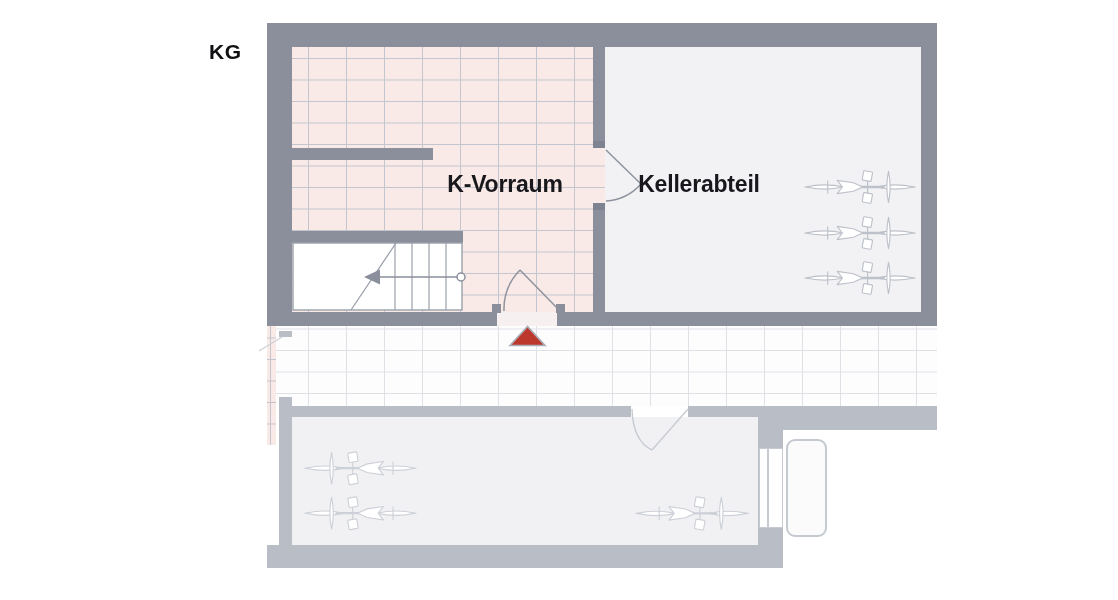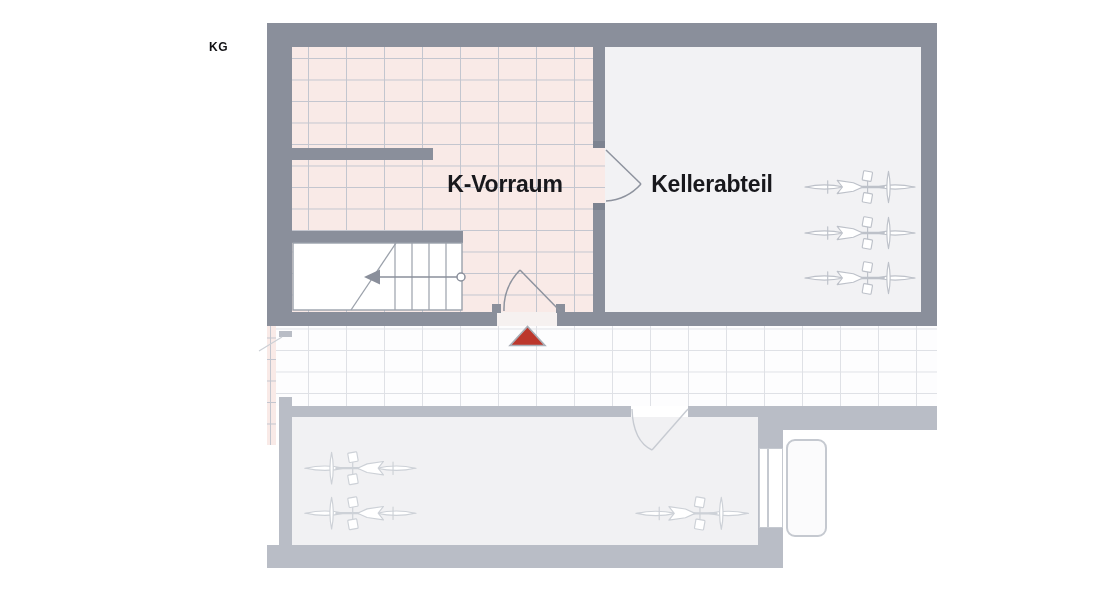--- a/index.html
+++ b/index.html
@@ -23,21 +23,21 @@
     background-color:#fdfdfe;
     background-image:linear-gradient(to right,#dfe1e6 1px,transparent 1px),
                      linear-gradient(to bottom,#dfe1e6 1px,transparent 1px);
     background-size:38px 21.5px;
   }
   .plain-floor{background:#f2f2f4;}
   .plain-floor-lower{background:#f1f1f3;}
   .threshold{background:#f6f1f0;}
   
   .floor-label{
-    color:#111114;font-size:12px;font-weight:600;letter-spacing:.5px;
+    color:#111114;font-size:21px;font-weight:600;letter-spacing:.5px;
   }
   .room-label{
     color:#18181c;font-size:23px;font-weight:700;letter-spacing:-.2px;
     text-align:center;width:170px;
   }
   
   .fixture{background:#fbfbfc;border:2px solid #c5c9d0;box-sizing:border-box;}
   .door-panel{background:#fff;border:1.5px solid #c5c9d0;box-sizing:border-box;}
   .door-panel-line{position:absolute;top:0;bottom:0;left:7px;width:1.5px;background:#c5c9d0;}
   svg{position:absolute;left:0;top:0;}
@@ -136,13 +136,13 @@
   <use href="#bike" stroke="#bdc1c9" transform="translate(803,259) scale(0.95)"></use>
 
   <use href="#bike" stroke="#cdd1d7" transform="translate(418,449) scale(-0.96,0.96)"></use>
   <use href="#bike" stroke="#cdd1d7" transform="translate(418,494) scale(-0.96,0.96)"></use>
 
   <use href="#bike" stroke="#cdd1d7" transform="translate(634,494) scale(0.97)"></use>
 </svg>
 
 <div class="abs floor-label" style="left:209px;top:40px;">KG</div>
 <div class="abs room-label" style="left:420px;top:171px;">K-Vorraum</div>
-<div class="abs room-label" style="left:627px;top:171px;">Kellerabteil</div>
+<div class="abs room-label" style="left:614px;top:171px;">Kellerabteil</div>
 
 </body></html>

